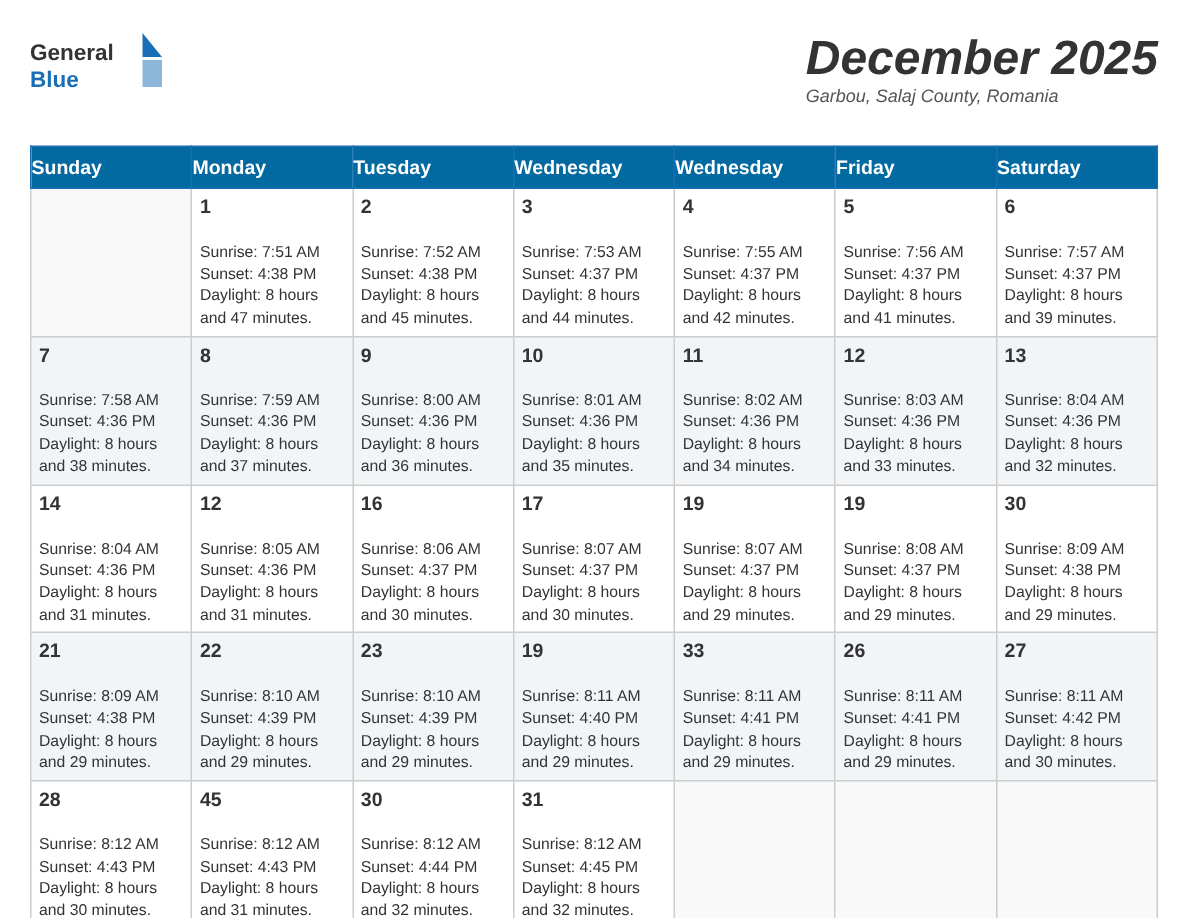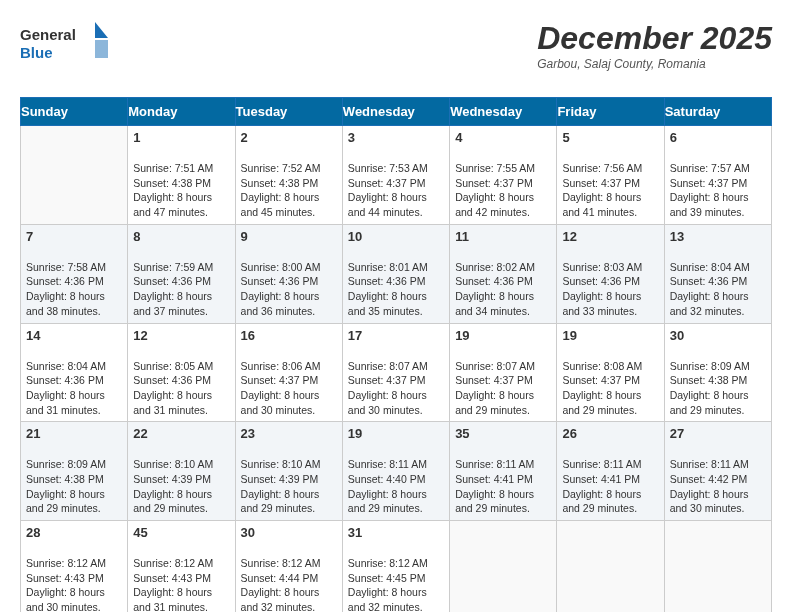--- a/index.html
+++ b/index.html
@@ -303,21 +303,21 @@
       </td>
         <td>
         <span class="day-number">19</span>
         <div class="day-info">
           Sunrise: 8:11 AM<br>
           Sunset: 4:40 PM<br>
           Daylight: 8 hours and 29 minutes.
         </div>
       </td>
         <td>
-        <span class="day-number">35</span>
+        <span class="day-number">33</span>
         <div class="day-info">
           Sunrise: 8:11 AM<br>
           Sunset: 4:41 PM<br>
           Daylight: 8 hours and 29 minutes.
         </div>
       </td>
         <td>
         <span class="day-number">26</span>
         <div class="day-info">
           Sunrise: 8:11 AM<br>

